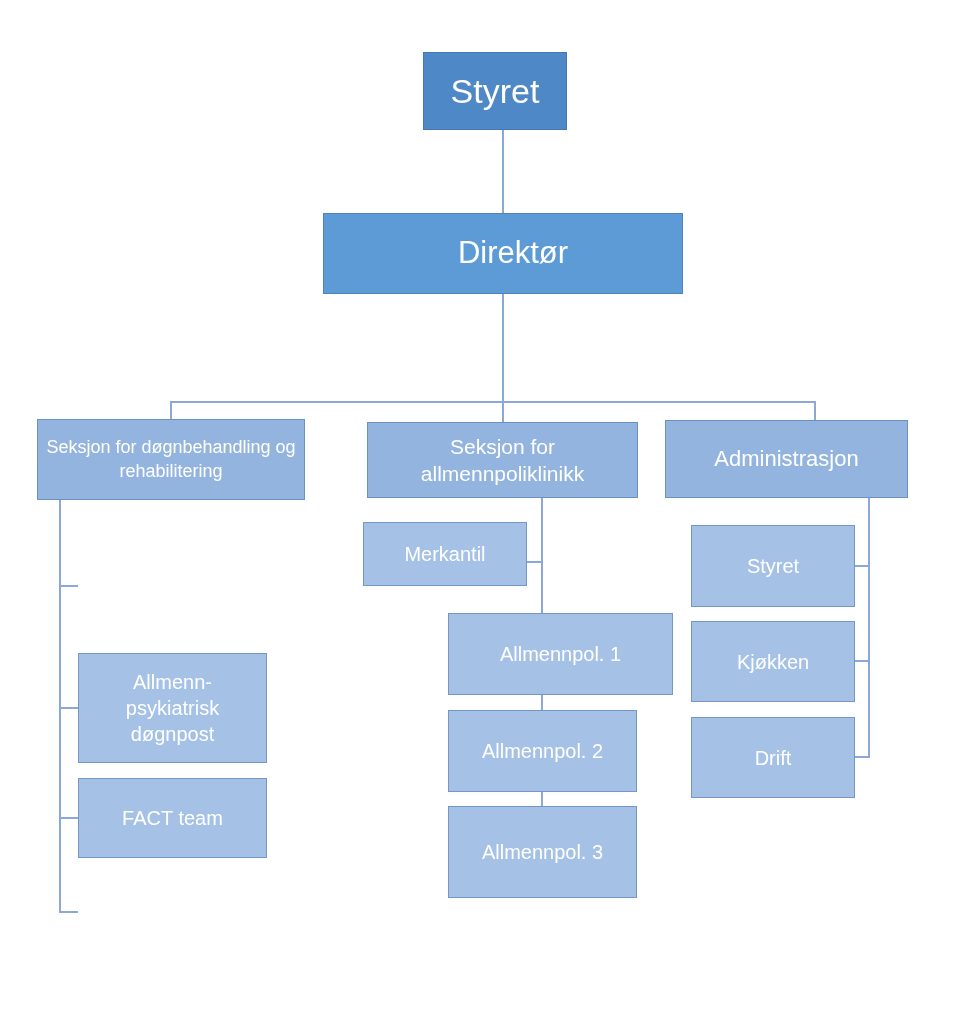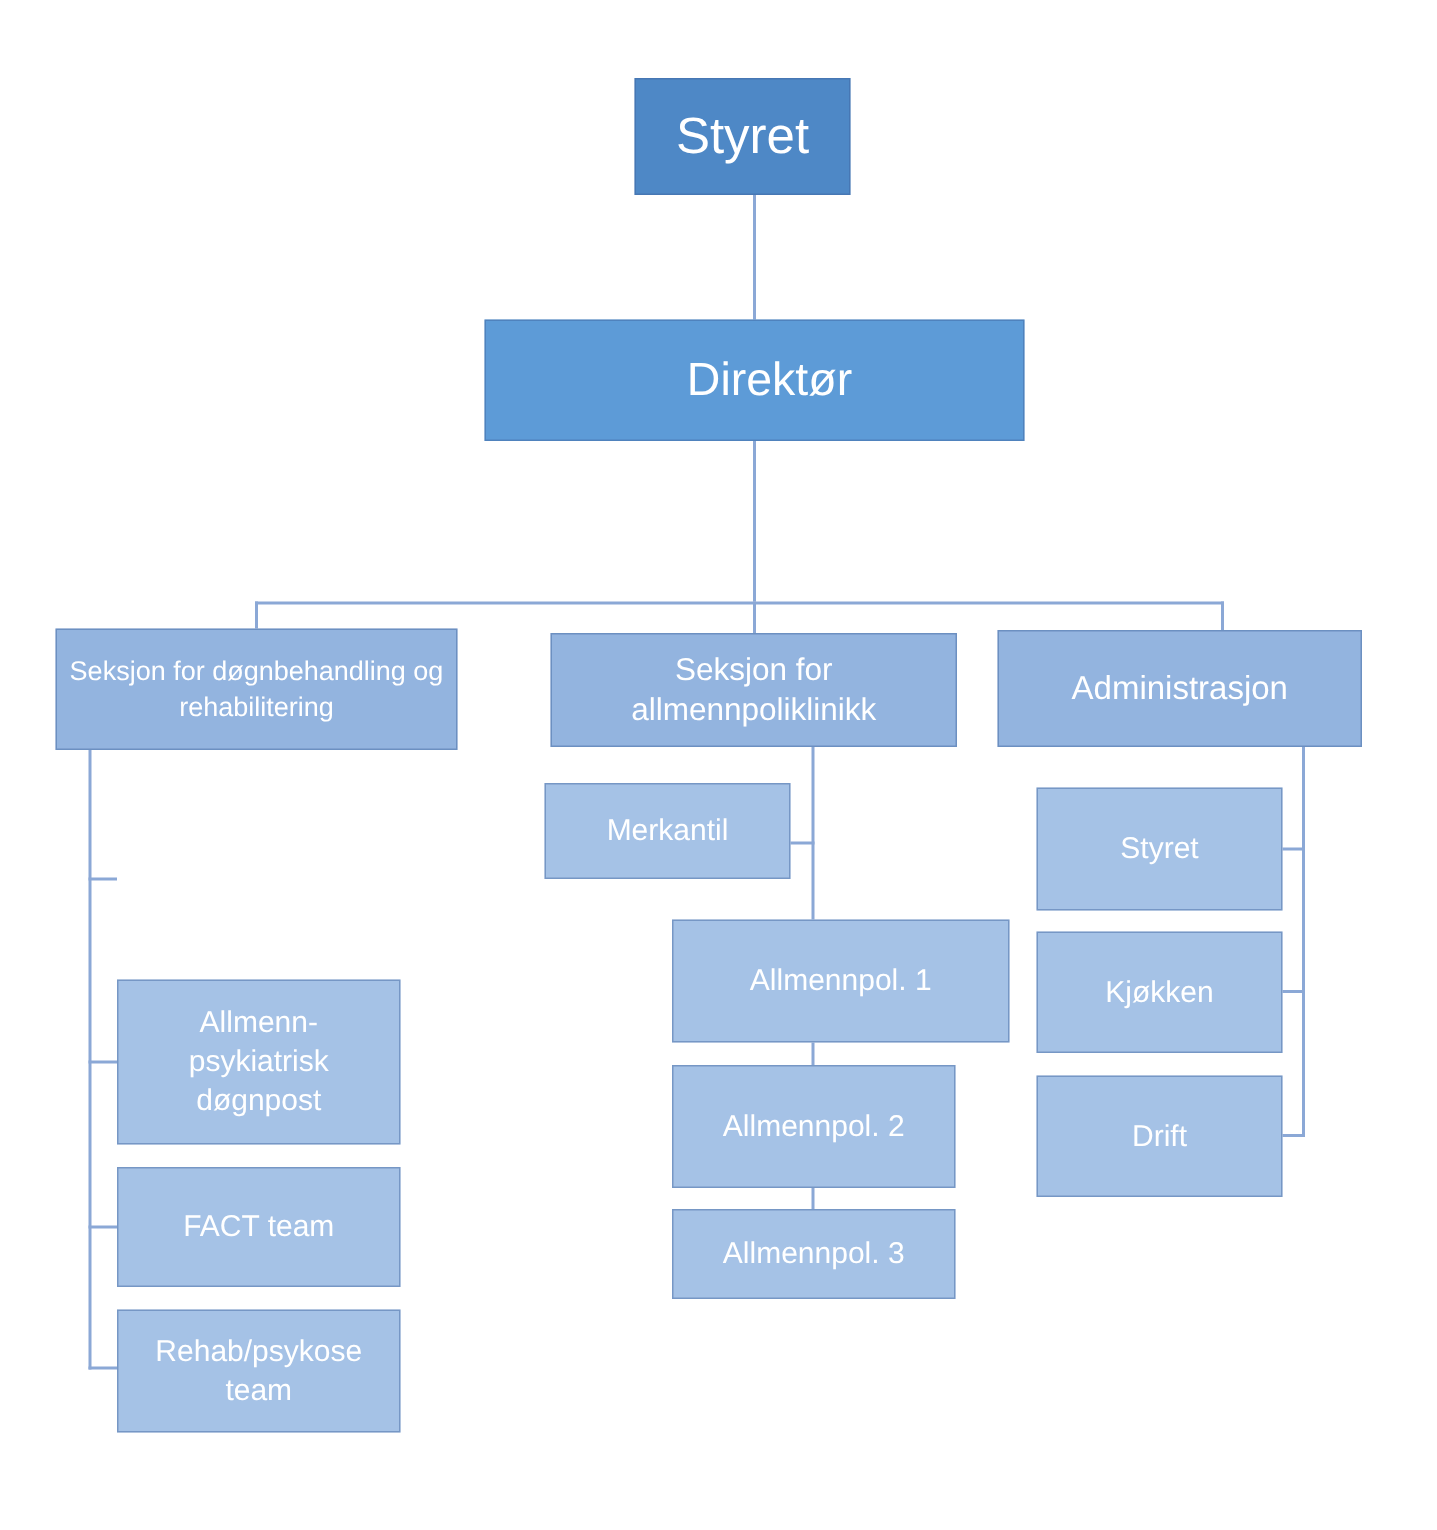--- a/index.html
+++ b/index.html
@@ -72,29 +72,28 @@
 
   <div class="node section" style="left:367px;top:422px;width:271px;height:76px;font-size:21px;">Seksjon for allmennpoliklinikk</div>
 
   <div class="node section" style="left:665px;top:420px;width:243px;height:78px;font-size:22px;">Administrasjon</div>
 
 
   <div class="node child" style="left:78px;top:653px;width:189px;height:110px;">Allmenn-psykiatrisk døgnpost</div>
 
   <div class="node child" style="left:78px;top:778px;width:189px;height:80px;">FACT team</div>
 
-  <div class="node child" style="left:78px;top:873px;width:189px;height:82px;">Rehab/psykose team</div>
 
   <div class="node child" style="left:363px;top:522px;width:164px;height:64px;">Merkantil</div>
 
   <div class="node child" style="left:448px;top:613px;width:225px;height:82px;">Allmennpol. 1</div>
 
   <div class="node child" style="left:448px;top:710px;width:189px;height:82px;">Allmennpol. 2</div>
 
-  <div class="node child" style="left:448px;top:806px;width:189px;height:60px;">Allmennpol. 3</div>
+  <div class="node child" style="left:448px;top:806px;width:189px;height:92px;">Allmennpol. 3</div>
 
   <div class="node child" style="left:691px;top:525px;width:164px;height:82px;">Styret</div>
 
   <div class="node child" style="left:691px;top:621px;width:164px;height:81px;">Kjøkken</div>
 
   <div class="node child" style="left:691px;top:717px;width:164px;height:81px;">Drift</div>
 
 </div>
 
 </body></html>

